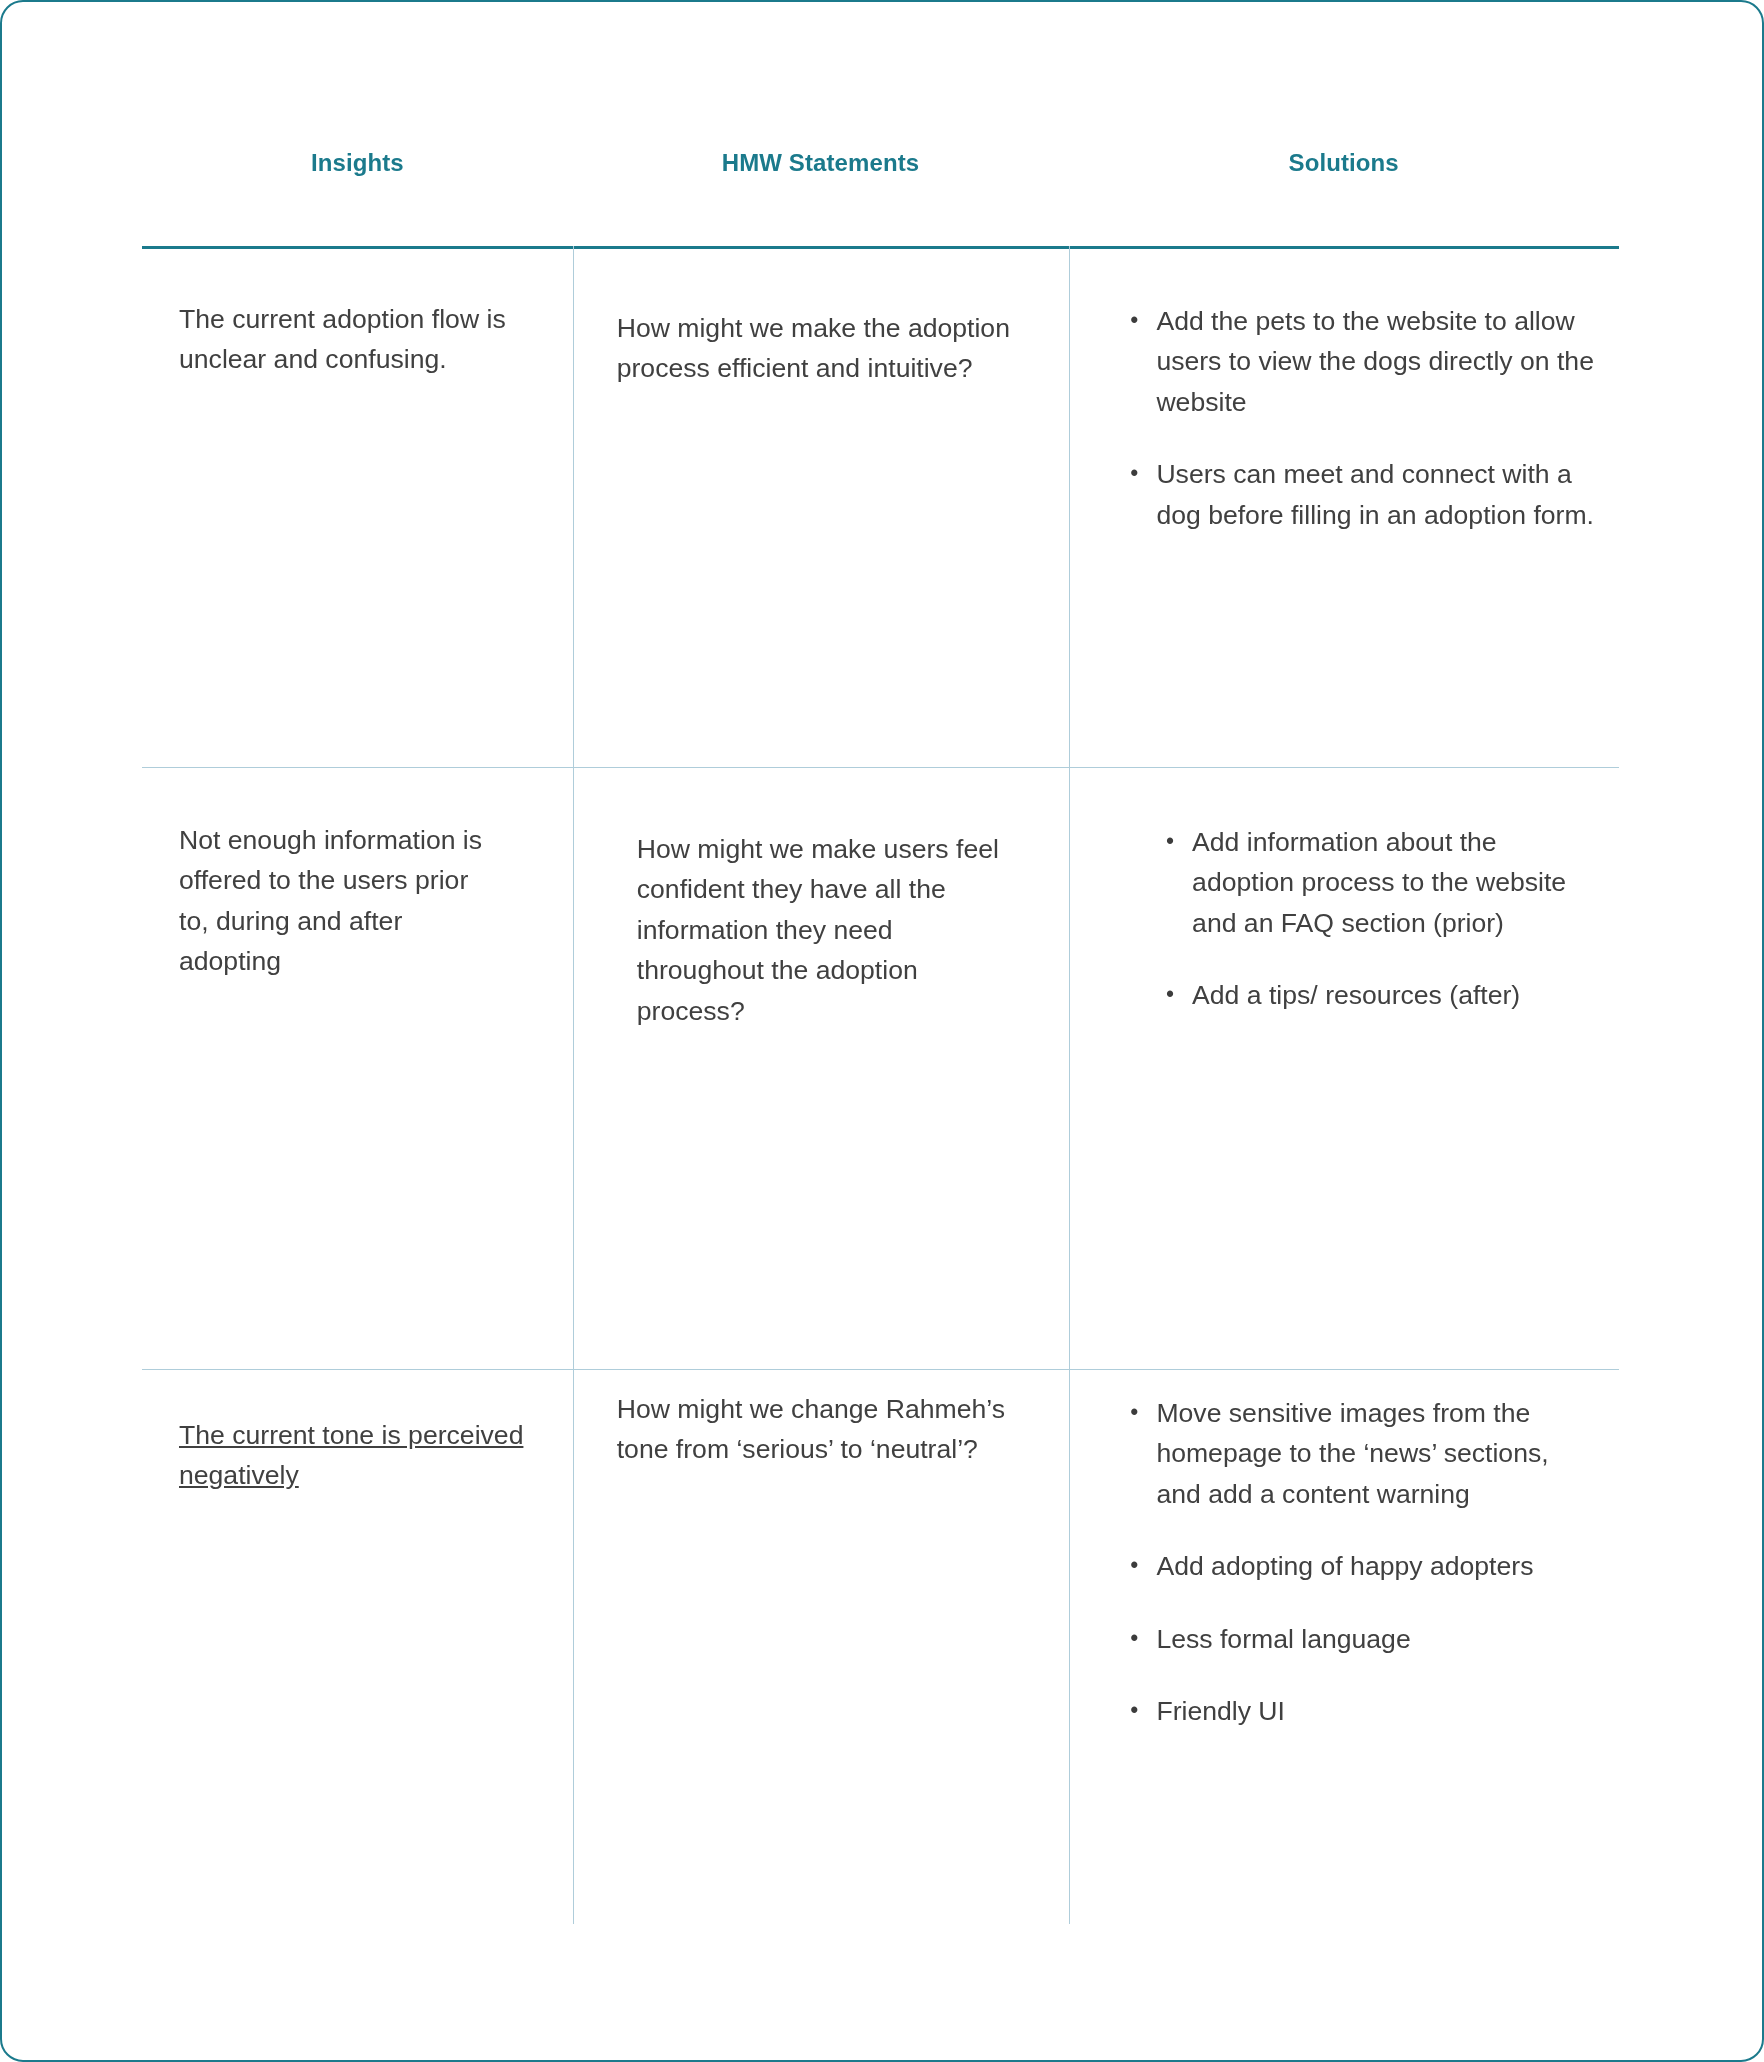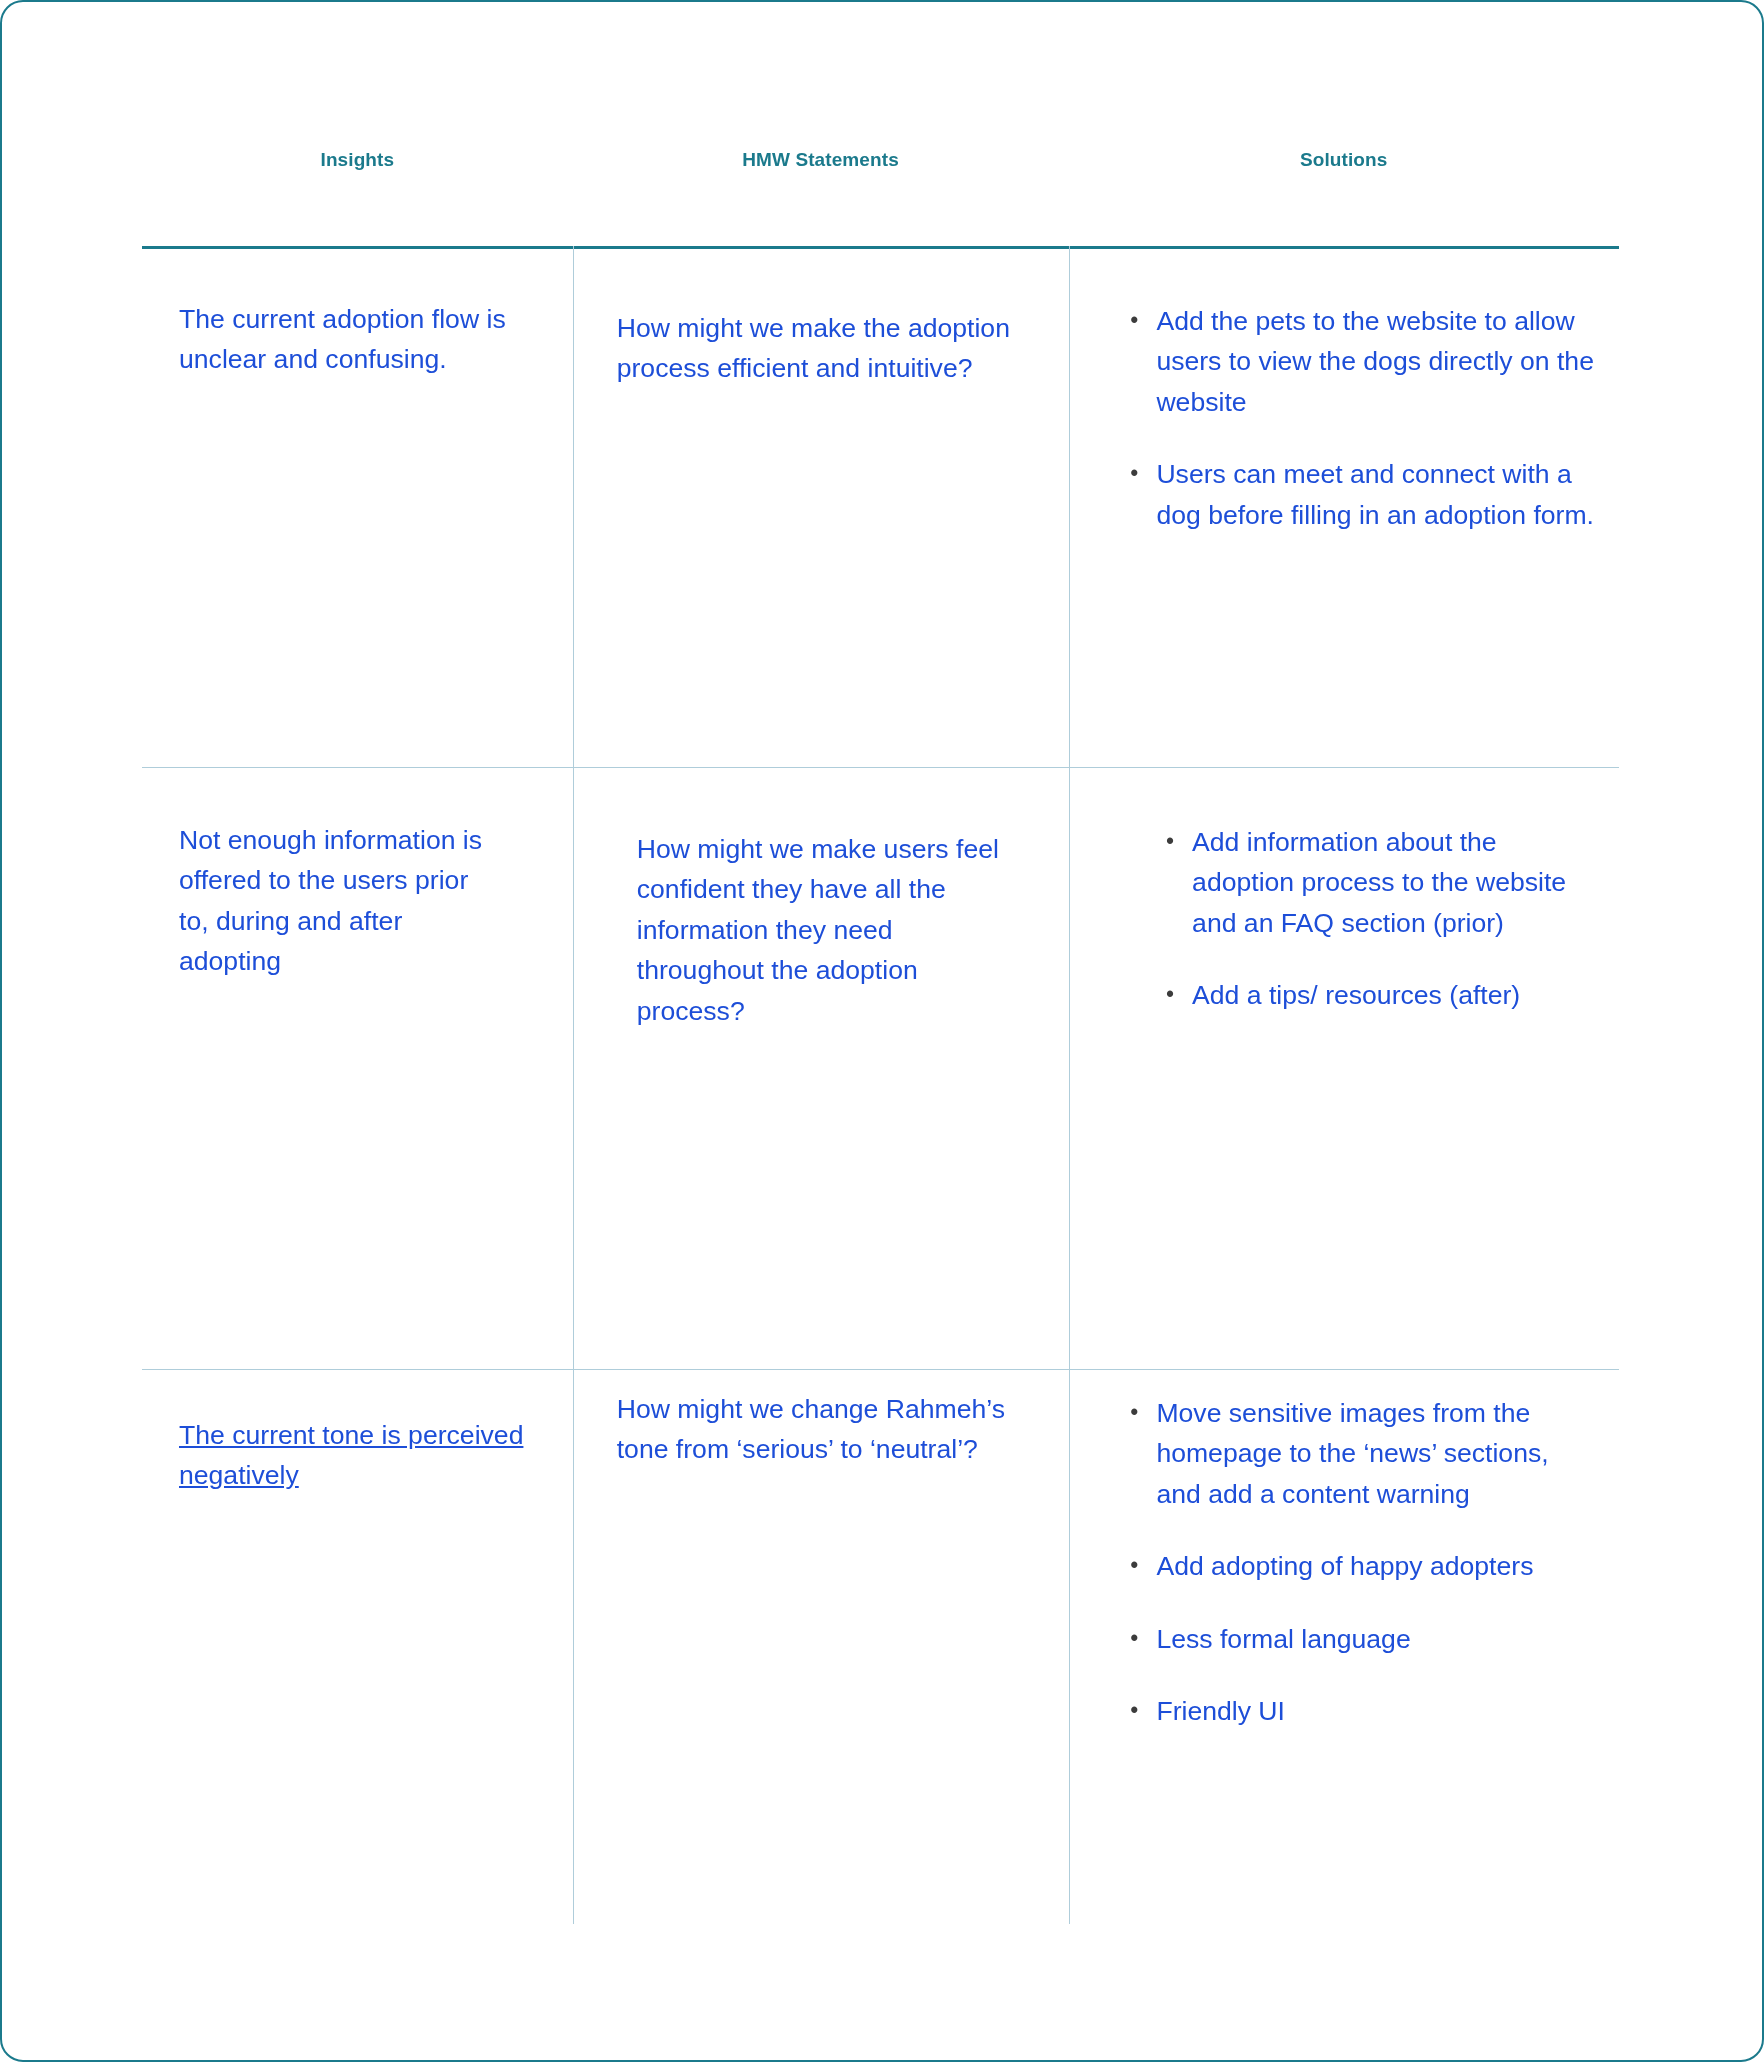--- a/index.html
+++ b/index.html
@@ -39,21 +39,21 @@
     top: 147px;
     width: 1477px;
     height: 53px;
     display: flex;
   }
   .head-cell {
     display: flex;
     align-items: flex-start;
     justify-content: center;
     color: #1B7A8C;
-    font-size: 19px;
+    font-size: 24px;
     font-weight: bold;
     letter-spacing: 0.1px;
     line-height: 1.2;
     white-space: nowrap;
   }
   .head-cell.c1 { width: 431px; }
   .head-cell.c2 { width: 496px; }
   .head-cell.c3 { width: 551px; }
 
   
@@ -95,21 +95,21 @@
   .row {
     display: flex;
     align-items: flex-start;
   }
   .row.r1 { height: 521px; }
   .row.r2 { height: 602px; gap: 47px; }
   .row.r3 { height: 554px; }
 
   .cell {
     box-sizing: border-box;
-    color: #1d4ed8;
+    color: #404040;
     font-size: 26.6px;
     line-height: 1.52;
   }
   .cell.col-insight {
     width: 431px;
     padding: 53px 41px 0 37px;
   }
   .cell.col-hmw {
     width: 496px;
     padding: 62px 41px 0 44px;

